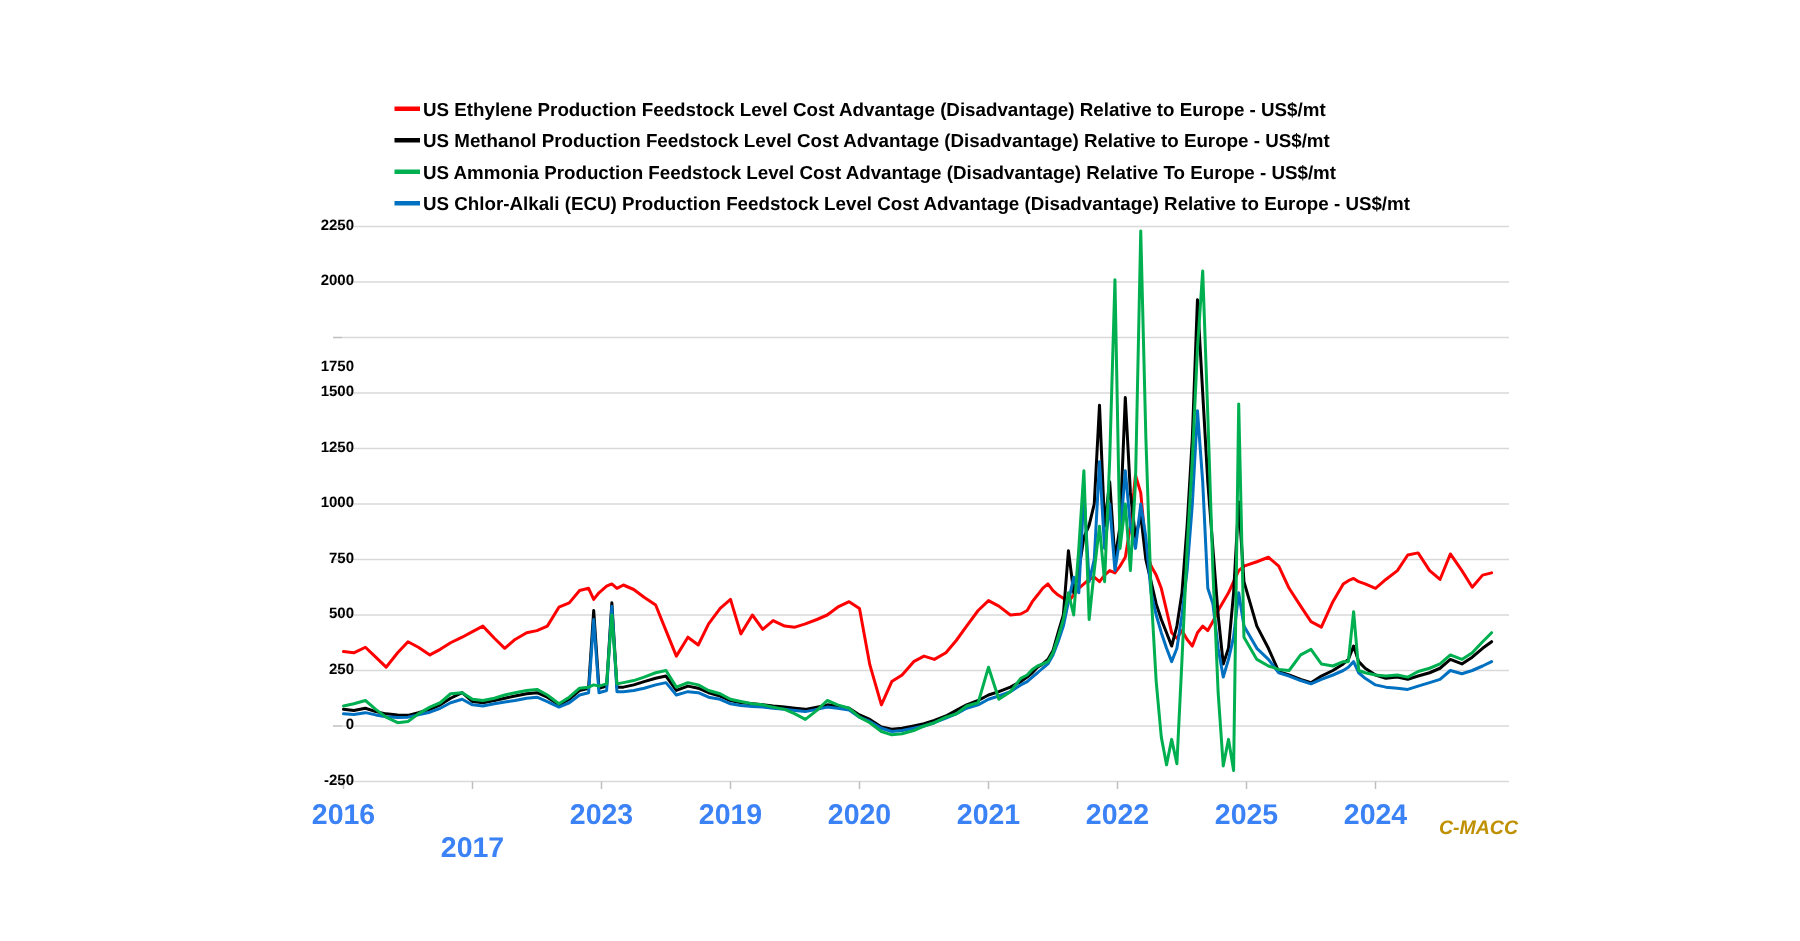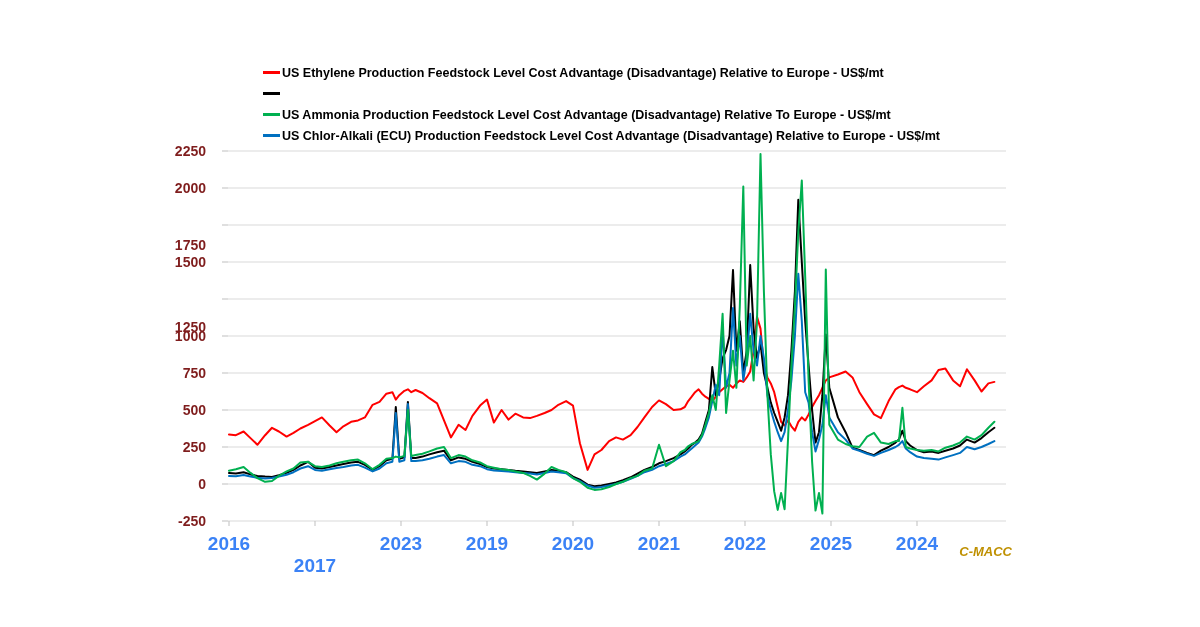--- a/index.html
+++ b/index.html
@@ -4,22 +4,22 @@
 <style>
   html,body{margin:0;padding:0;background:#ffffff;}
   body{width:1200px;height:627px;position:relative;overflow:hidden;
        font-family:"Liberation Sans",sans-serif;}
   #stage{position:absolute;left:0;top:0;width:1120px;height:627px;}
   svg{position:absolute;left:0;top:0;}
   .legend{position:absolute;left:263px;top:62px;}
   .legend-item{display:flex;align-items:center;height:21px;white-space:nowrap;}
   .swatch{display:inline-block;width:17px;height:3px;margin-right:2px;flex:0 0 17px;}
   .legend-label{font-size:12.5px;font-weight:bold;color:#000000;letter-spacing:0;}
-  .ytick{position:absolute;left:138px;width:68px;text-align:right;
-         font-size:14px;font-weight:bold;color:#7f1d1d;line-height:16px;}
+  .ytick{position:absolute;left:168px;width:68px;text-align:right;
+         font-size:10px;font-weight:bold;color:#000000;line-height:16px;}
   .xtick{position:absolute;top:536px;width:60px;text-align:center;
          font-size:19px;font-weight:bold;color:#3b82f6;line-height:16px;}
   .watermark{position:absolute;left:948px;top:544px;width:64px;text-align:right;
              font-size:13px;font-weight:bold;font-style:italic;color:#bf9000;}
 </style>
 </head>
 <body>
 
 <div id="stage">
 
@@ -61,37 +61,38 @@
       <polyline points="229.0,470.7 235.9,469.2 243.6,467.0 250.5,472.9 257.4,478.1 265.1,481.8 272.0,481.0 278.9,475.9 286.6,471.4 293.5,468.5 300.4,462.5 308.1,461.8 315.0,466.2 321.9,467.0 329.6,465.5 336.5,463.3 343.4,461.8 351.1,460.3 358.0,459.6 364.9,463.3 372.6,469.2 379.5,464.8 386.4,458.8 392.4,458.1 395.8,456.6 399.3,457.4 404.4,455.9 407.9,410.0 411.3,455.9 415.6,455.1 422.5,453.7 429.4,451.4 437.1,448.5 444.0,447.0 450.9,458.1 458.6,455.1 465.5,456.6 472.4,460.3 480.1,462.5 487.0,466.2 493.9,467.7 501.6,469.2 508.5,469.9 515.4,471.4 523.1,472.9 530.0,475.9 536.9,479.6 544.6,473.6 551.5,467.0 558.4,469.9 566.1,472.2 573.0,478.1 579.9,481.8 587.6,487.7 594.5,489.9 601.4,489.2 609.1,487.0 616.0,484.0 622.9,481.8 630.6,478.1 637.5,475.9 644.4,470.7 652.1,468.5 659.0,444.8 665.9,466.2 673.6,461.1 680.5,452.2 684.8,450.0 688.2,446.3 691.7,444.0 695.1,442.6 698.6,441.1 702.0,435.2 705.4,424.8 708.9,413.0 712.3,395.2 715.8,410.0 719.2,365.6 722.6,313.8 726.1,413.0 729.5,380.4 733.0,350.8 736.4,387.8 739.8,306.4 743.3,186.5 746.7,365.6 750.2,336.0 753.6,380.4 757.0,321.2 760.5,154.0 763.9,291.6 767.4,395.2 770.8,454.4 774.2,491.4 777.7,509.9 781.1,492.9 784.6,509.2 788.0,439.6 791.4,365.6 794.9,306.4 798.3,232.4 801.8,180.6 805.2,276.8 808.6,380.4 812.1,461.8 815.5,510.6 819.0,492.9 822.4,513.6 825.8,269.4 829.3,424.8 837.9,439.6 845.6,444.0 852.5,446.3 859.4,447.0 867.1,436.6 874.0,432.9 880.9,442.6 888.6,444.0 895.5,441.1 898.9,441.1 902.4,407.8 905.8,447.0 910.1,448.5 917.0,450.0 923.9,450.7 931.6,450.0 938.5,451.4 945.4,447.7 953.1,445.5 960.0,442.6 966.9,436.6 974.6,439.6 981.5,435.2 988.4,427.8 994.4,421.8" fill="none" stroke="#00b050" stroke-width="2" stroke-linejoin="round" stroke-linecap="round"></polyline>
     </svg>
 
   <div class="legend">
     <div class="legend-item">
       <span class="swatch" style="background: rgb(255, 0, 0);"></span>
       <span class="legend-label">US Ethylene Production Feedstock Level Cost Advantage (Disadvantage) Relative to Europe - US$/mt</span>
     </div>
     <div class="legend-item">
       <span class="swatch" style="background: rgb(0, 0, 0);"></span>
+      <span class="legend-label">US Methanol Production Feedstock Level Cost Advantage (Disadvantage) Relative to Europe - US$/mt</span>
     </div>
     <div class="legend-item">
       <span class="swatch" style="background: rgb(0, 176, 80);"></span>
       <span class="legend-label">US Ammonia Production Feedstock Level Cost Advantage (Disadvantage) Relative To Europe - US$/mt</span>
     </div>
     <div class="legend-item">
       <span class="swatch" style="background: rgb(0, 112, 192);"></span>
       <span class="legend-label">US Chlor-Alkali (ECU) Production Feedstock Level Cost Advantage (Disadvantage) Relative to Europe - US$/mt</span>
     </div>
   </div>
 
   <div id="yticks">
       <div class="ytick" style="top: 143px;">2250</div>
       <div class="ytick" style="top: 180px;">2000</div>
       <div class="ytick" style="top: 217px; margin-top: 20px;">1750</div>
       <div class="ytick" style="top: 254px;">1500</div>
-      <div class="ytick" style="top: 291px; margin-top: 28px;">1250</div>
+      <div class="ytick" style="top: 291px;">1250</div>
       <div class="ytick" style="top: 328px;">1000</div>
       <div class="ytick" style="top: 365px;">750</div>
       <div class="ytick" style="top: 402px;">500</div>
       <div class="ytick" style="top: 439px;">250</div>
       <div class="ytick" style="top: 476px;">0</div>
       <div class="ytick" style="top: 513px;">-250</div>
     </div>
   <div id="xticks">
       <div class="xtick" style="left: 199px;">2016</div>
       <div class="xtick" style="left: 285px; margin-top: 22px;">2017</div>

